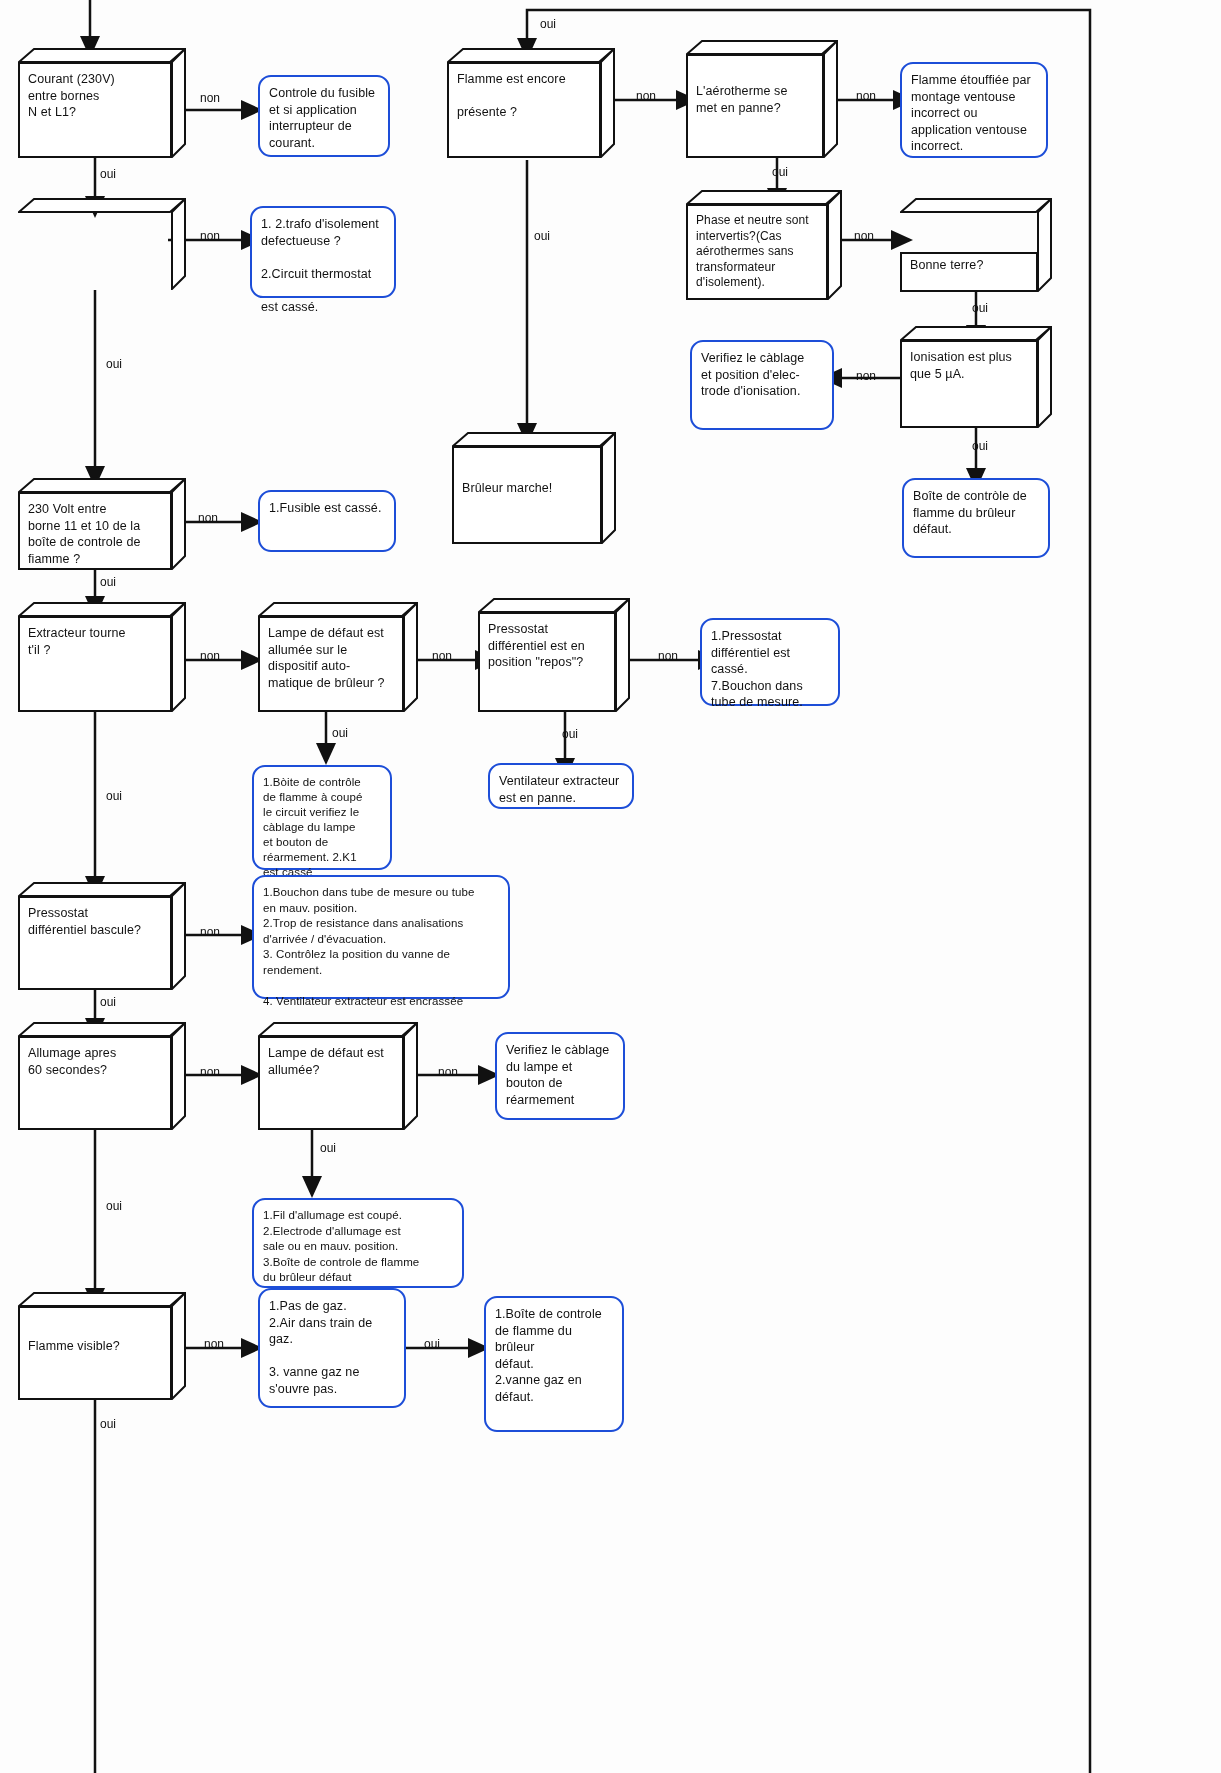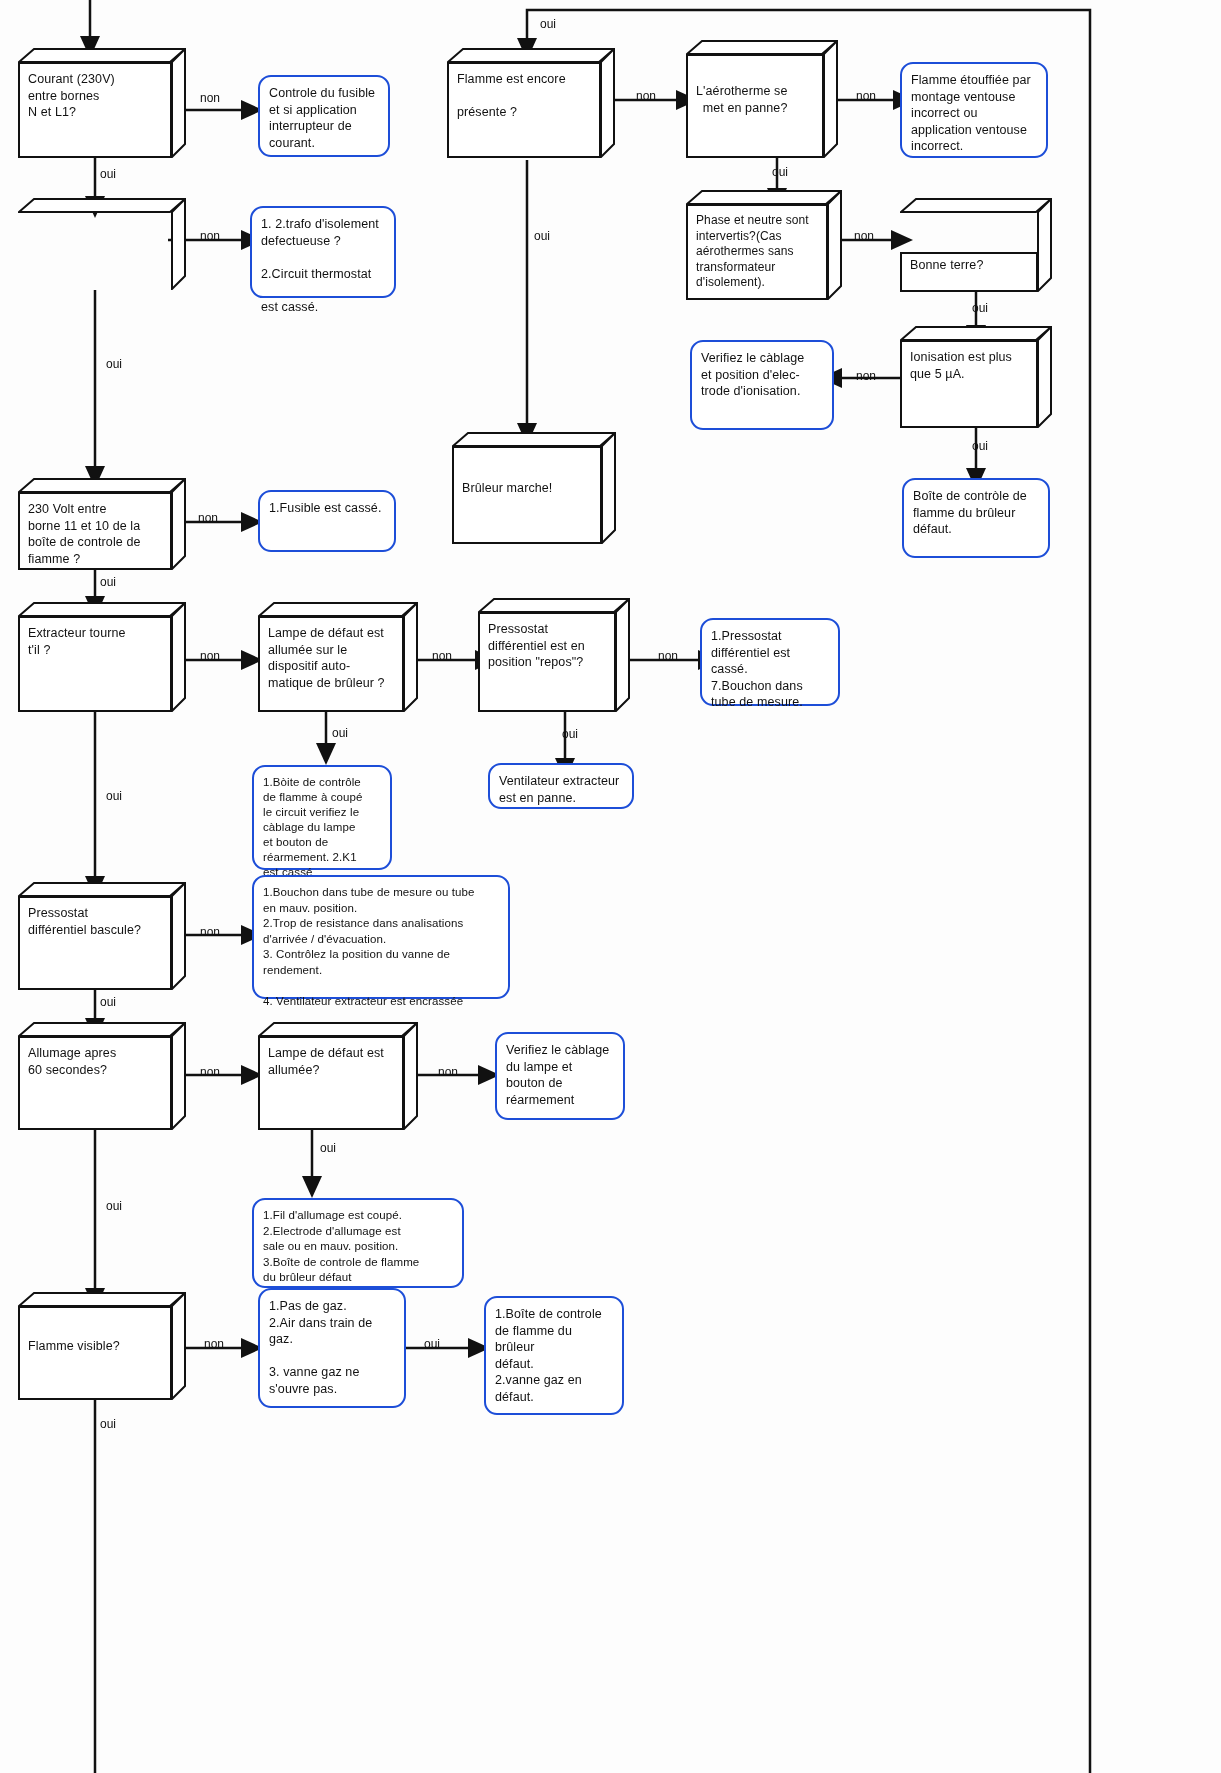--- a/index.html
+++ b/index.html
@@ -420,21 +420,21 @@
 
   <div class="note" style="left:258px;top:1288px;width:148px;height:120px;">
     <div class="txt">1.Pas de gaz.
 2.Air dans train de
 gaz.
 
 3. vanne  gaz ne
 s'ouvre pas.</div>
   </div>
 
-  <div class="note" style="left:484px;top:1296px;width:140px;height:119px;">
+  <div class="note" style="left:484px;top:1296px;width:140px;height:136px;">
     <div class="txt">1.Boîte de controle
 de flamme du brûleur
 défaut.
 2.vanne gaz en
 défaut.</div>
   </div>
 
   <div class="cube" style="left:447px;top:48px;width:168px;height:110px;">
     <svg class="top" viewBox="0 0 168 15" preserveAspectRatio="none">
         <path d="M1 14 L16 1 L167 1 L152 14 Z" fill="#fff" stroke="#111" stroke-width="2"></path>
@@ -461,21 +461,21 @@
       </div>
   </div>
 
   <div class="cube" style="left:686px;top:40px;width:152px;height:118px;">
     <svg class="top" viewBox="0 0 152 15" preserveAspectRatio="none">
         <path d="M1 14 L16 1 L151 1 L136 14 Z" fill="#fff" stroke="#111" stroke-width="2"></path>
       </svg>
     <svg class="side" viewBox="0 0 15 118" preserveAspectRatio="none">
         <path d="M1 14 L14 1 L14 104 L1 117 Z" fill="#fff" stroke="#111" stroke-width="2"></path>
       </svg>
-    <div class="face" style="align-items:center;text-align:right;">
+    <div class="face" style="align-items:center;">
         <div class="txt">L'aérotherme se
 met en panne?</div>
       </div>
   </div>
 
   <div class="note" style="left:900px;top:62px;width:148px;height:96px;">
     <div class="txt">Flamme étouffiée par
 montage ventouse
 incorrect ou
 application ventouse

